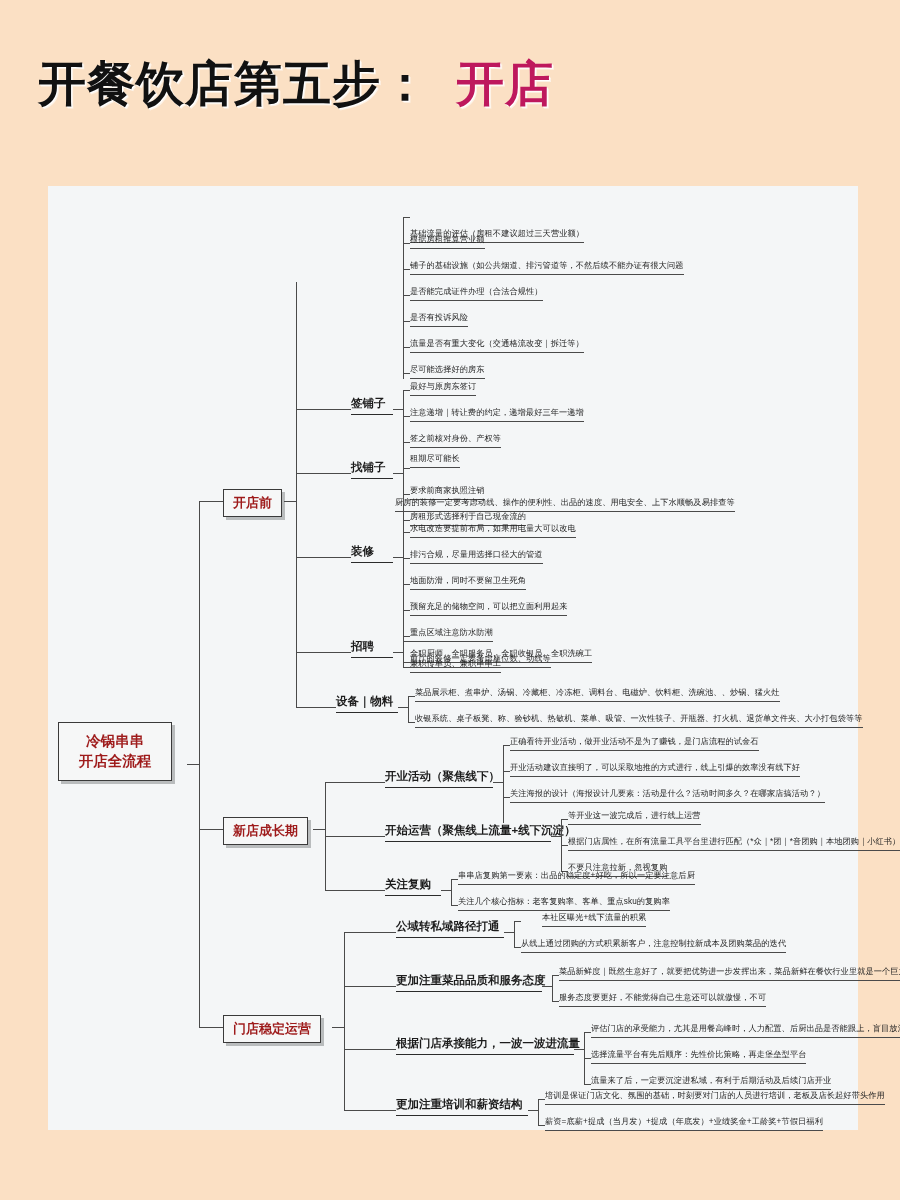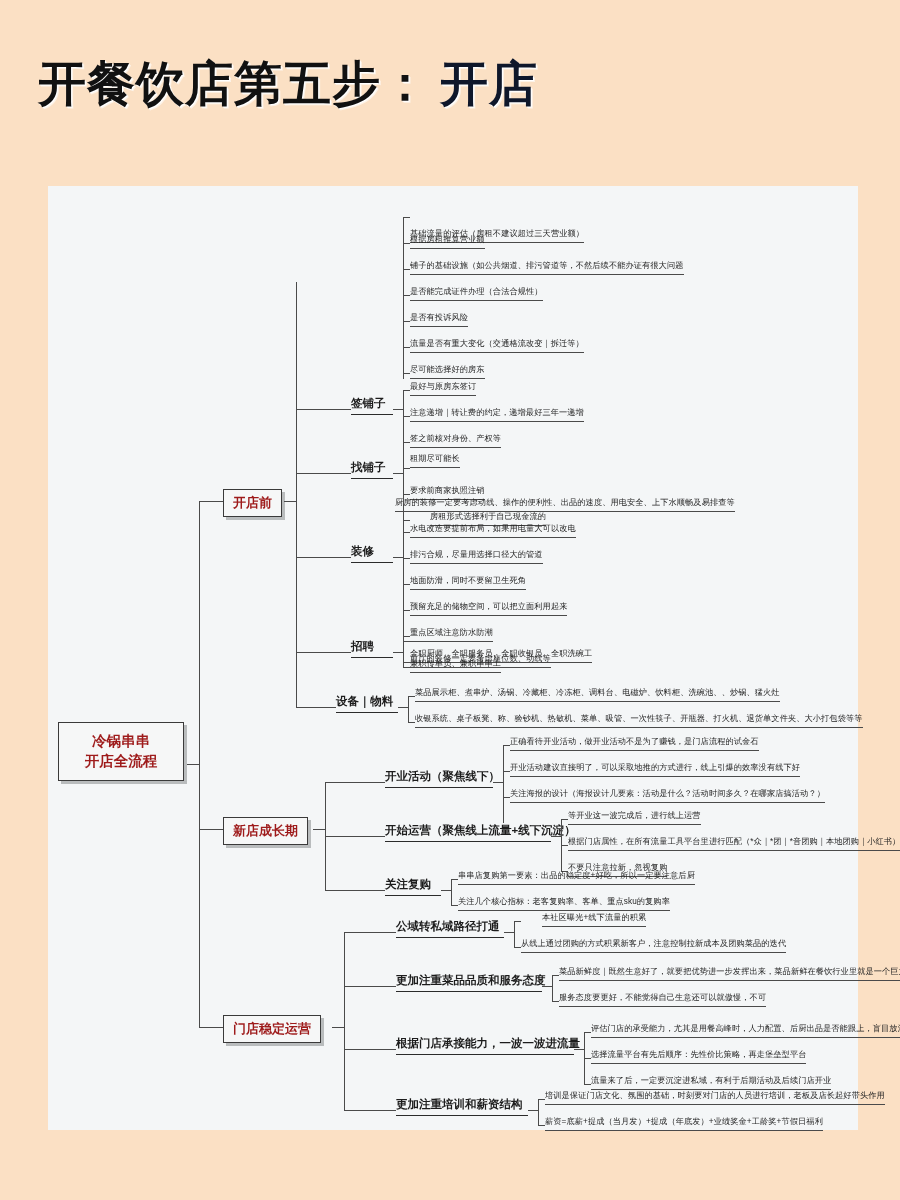--- a/index.html
+++ b/index.html
@@ -13,21 +13,21 @@
   .title {
     position: absolute;
     left: 38px; top: 52px;
     font-size: 48px;
     font-weight: 900;
     letter-spacing: 1px;
     color: #111;
     white-space: nowrap;
     text-shadow: 1px 1px 0 #fff, 2px 2px 0 rgba(255,255,255,.6);
   }
-  .title .accent { color: #0f172a; margin-left: 10px; }
+  .title .accent { color: #be185d; margin-left: 26px; }
 
   .canvas {
     position: absolute;
     left: 48px; top: 186px;
     width: 810px; height: 944px;
     background: #f4f6f7;
   }
 
   
   .box {
@@ -36,21 +36,21 @@
     border: 1.5px solid #3a3a3a;
     box-shadow: 3px 3px 0 #b9bcbd;
     color: #9e1b1b;
     font-weight: 700;
     text-align: center;
     white-space: nowrap;
     line-height: 1.35;
   }
   .box.root {
     left: 10px; top: 536px;
-    width: 126px; padding: 9px 6px;
+    width: 114px; padding: 9px 6px;
     font-size: 14.5px;
   }
   .box.lvl1 {
     padding: 4px 9px;
     font-size: 13px;
   }
 
   
   .l2 {
     position: absolute;
@@ -130,21 +130,21 @@
   <div class="leaf" style="left:362px; top:195px;">最好与原房东签订</div>
   <div class="hline" style="left:355px; top:204px; width:7px;"></div>
   <div class="leaf" style="left:362px; top:221px;">注意递增｜转让费的约定，递增最好三年一递增</div>
   <div class="hline" style="left:355px; top:230px; width:7px;"></div>
   <div class="leaf" style="left:362px; top:247px;">签之前核对身份、产权等</div>
   <div class="hline" style="left:355px; top:256px; width:7px;"></div>
   <div class="leaf" style="left:362px; top:267px;">租期尽可能长</div>
   <div class="hline" style="left:355px; top:282px; width:7px;"></div>
   <div class="leaf" style="left:362px; top:299px;">要求前商家执照注销</div>
   <div class="hline" style="left:355px; top:308px; width:7px;"></div>
-  <div class="leaf" style="left:382px; top:325px;">房租形式选择利于自己现金流的</div>
+  <div class="leaf" style="left:362px; top:325px;">房租形式选择利于自己现金流的</div>
   <div class="hline" style="left:355px; top:334px; width:7px;"></div>
 
   <div class="hline" style="left:248px; top:371px; width:55px;"></div>
   <div class="l2" style="left:303px; top:358px; width:42px;">装修</div>
   <div class="hline" style="left:345px; top:371px; width:10px;"></div>
   <div class="vline" style="left:355px; top:320px; height:156px;"></div>
 
   <div class="leaf" style="left:332px; top:311px;margin-left:15px;">厨房的装修一定要考虑动线、操作的便利性、出品的速度、用电安全、上下水顺畅及易排查等</div>
   <div class="leaf" style="left:362px; top:337px;">水电改造要提前布局，如果用电量大可以改电</div>
   <div class="hline" style="left:355px; top:346px; width:7px;"></div>

